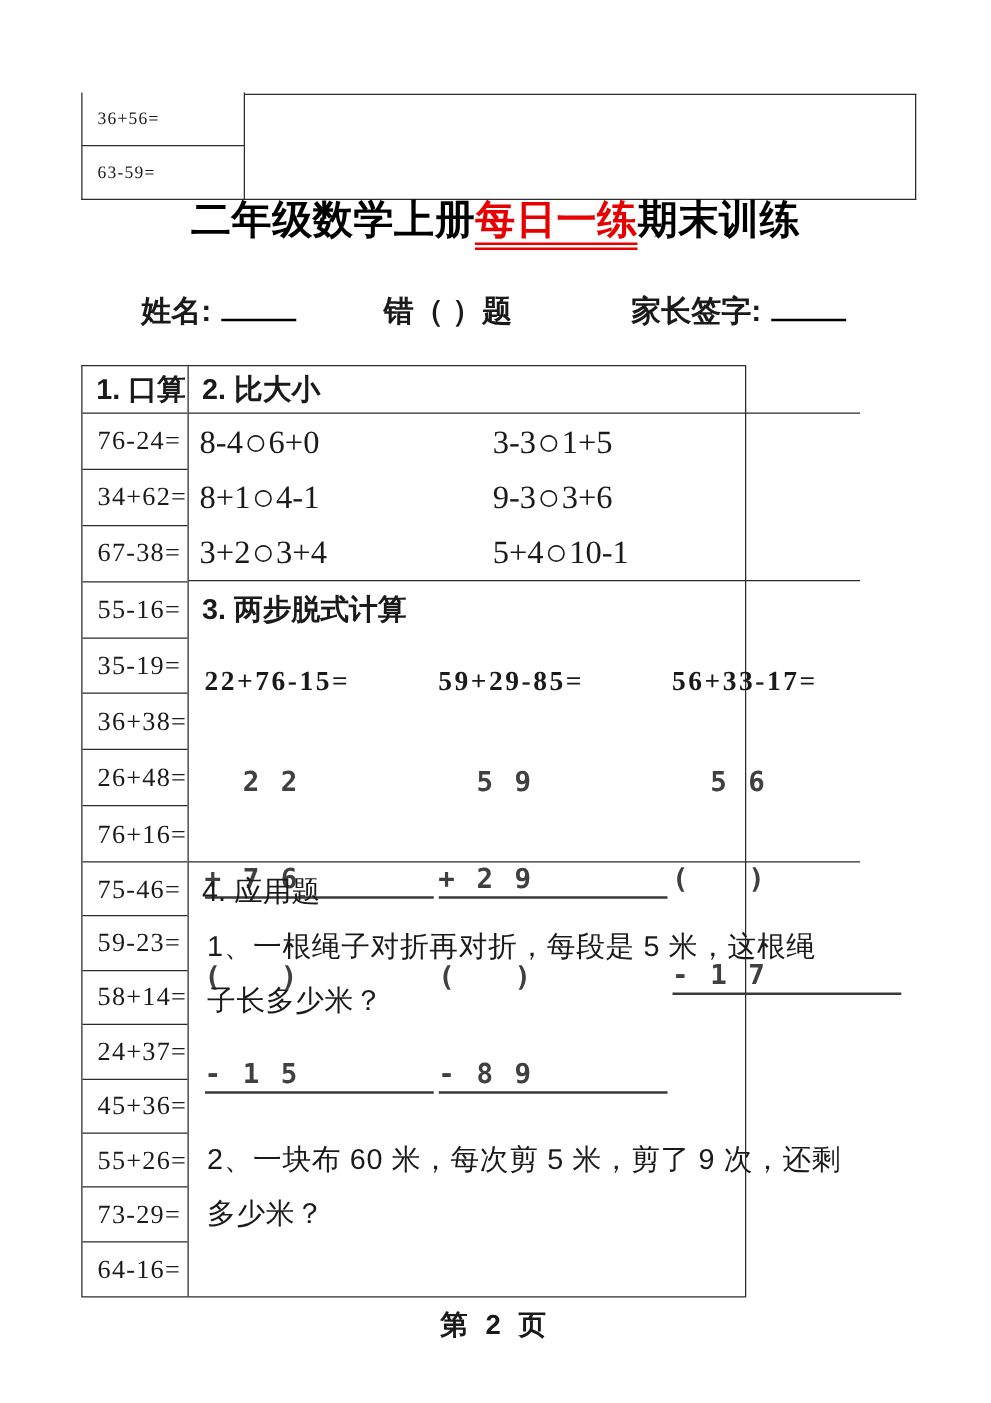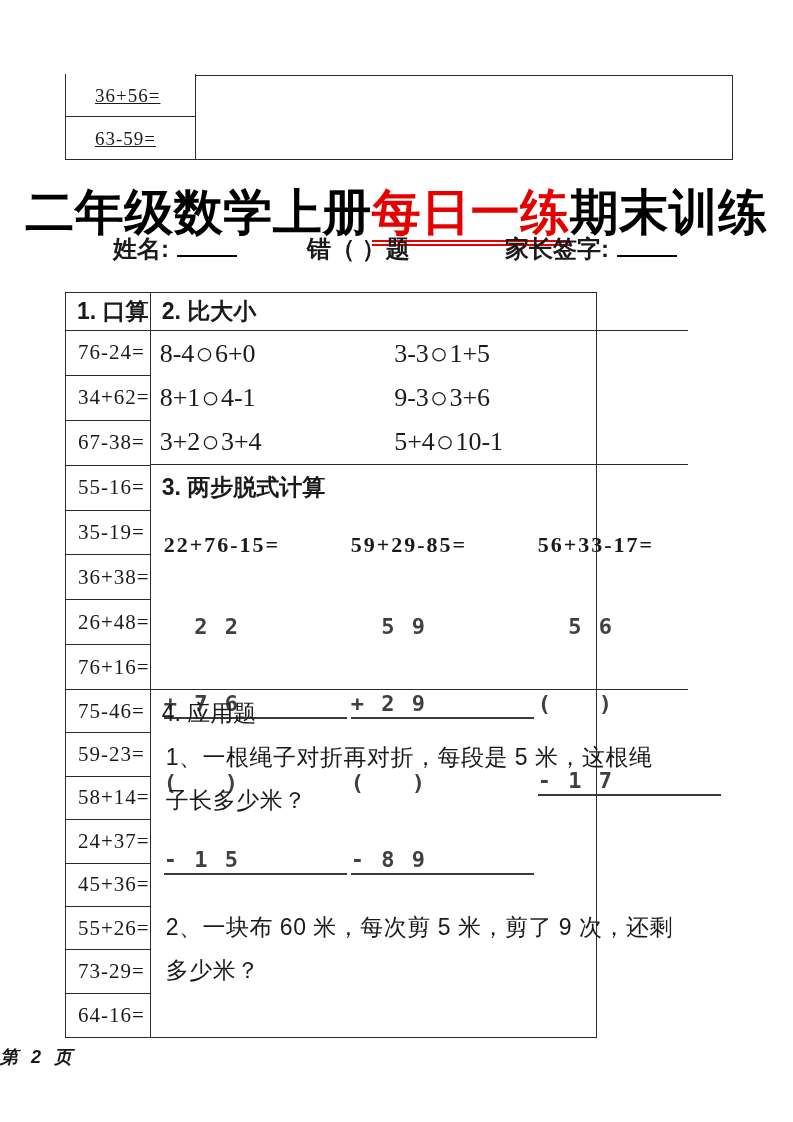--- a/index.html
+++ b/index.html
@@ -7,34 +7,34 @@
   body {
     width:793px; height:1122px; position:relative; overflow:hidden;
     font-family:"Liberation Sans", sans-serif; color:#1a1a1a;
   }
   .num { font-family:"Liberation Serif", serif; }
 
   
   .top-table { position:absolute; left:65px; top:74px; display:flex; }
   .tt-left { width:131px; }
   .tt-cell {
-    height:43px; line-height:43px; padding-left:29px;
+    height:43px; line-height:43px; padding-left:12px;
     border-left:1.5px solid #2b2b2b; border-right:1.5px solid #2b2b2b;
     border-bottom:1.5px solid #2b2b2b;
-    font-size:19px; letter-spacing:1px;text-decoration:underline;
+    font-size:14px; letter-spacing:1px;
   }
   .tt-answer {
     width:537px; height:85px; margin-top:1px;
     border:1.8px solid #2b2b2b; border-left:none;
   }
 
   
   .title {
-    position:absolute; top:180px; left:0; width:100%;
-    text-align:center; font-size:49px; font-weight:bold; letter-spacing:0.5px;
+    position:absolute; top:154px; left:0; width:100%;
+    text-align:center; font-size:32px; font-weight:bold; letter-spacing:0.5px;
     color:#000;
   }
   .title .hl {
     color:#e60000;
     border-bottom:6px double #e60000; padding-bottom:1px;
   }
 
   
   .info { position:absolute; top:233px; left:65px; width:668px; font-weight:bold; font-size:24px; }
   .info .grp { position:absolute; top:0; white-space:nowrap; }
@@ -87,21 +87,21 @@
 
   
   .sec-word { height:348px; }
   .sec-word .s-hdr { height:42px; line-height:46px; font-size:23px; font-weight:normal; padding-left:11px; }
   .wp { font-size:23px; line-height:43px; margin:4px 12px 0 15px; letter-spacing:0.5px; }
   .wp2 { margin-top:84px; }
 
   
   .footer {
     position:absolute; top:1045px; left:0; width:100%;
-    font-size:18px; font-weight:bold; letter-spacing:4px;font-style:italic;
+    text-align:center; font-size:22px; font-weight:bold; letter-spacing:4px;
   }
 </style>
 </head>
 <body>
 
 <div class="top-table">
   <div class="tt-left">
     <div class="tt-cell num">36+56=</div>
     <div class="tt-cell num">63-59=</div>
   </div>

